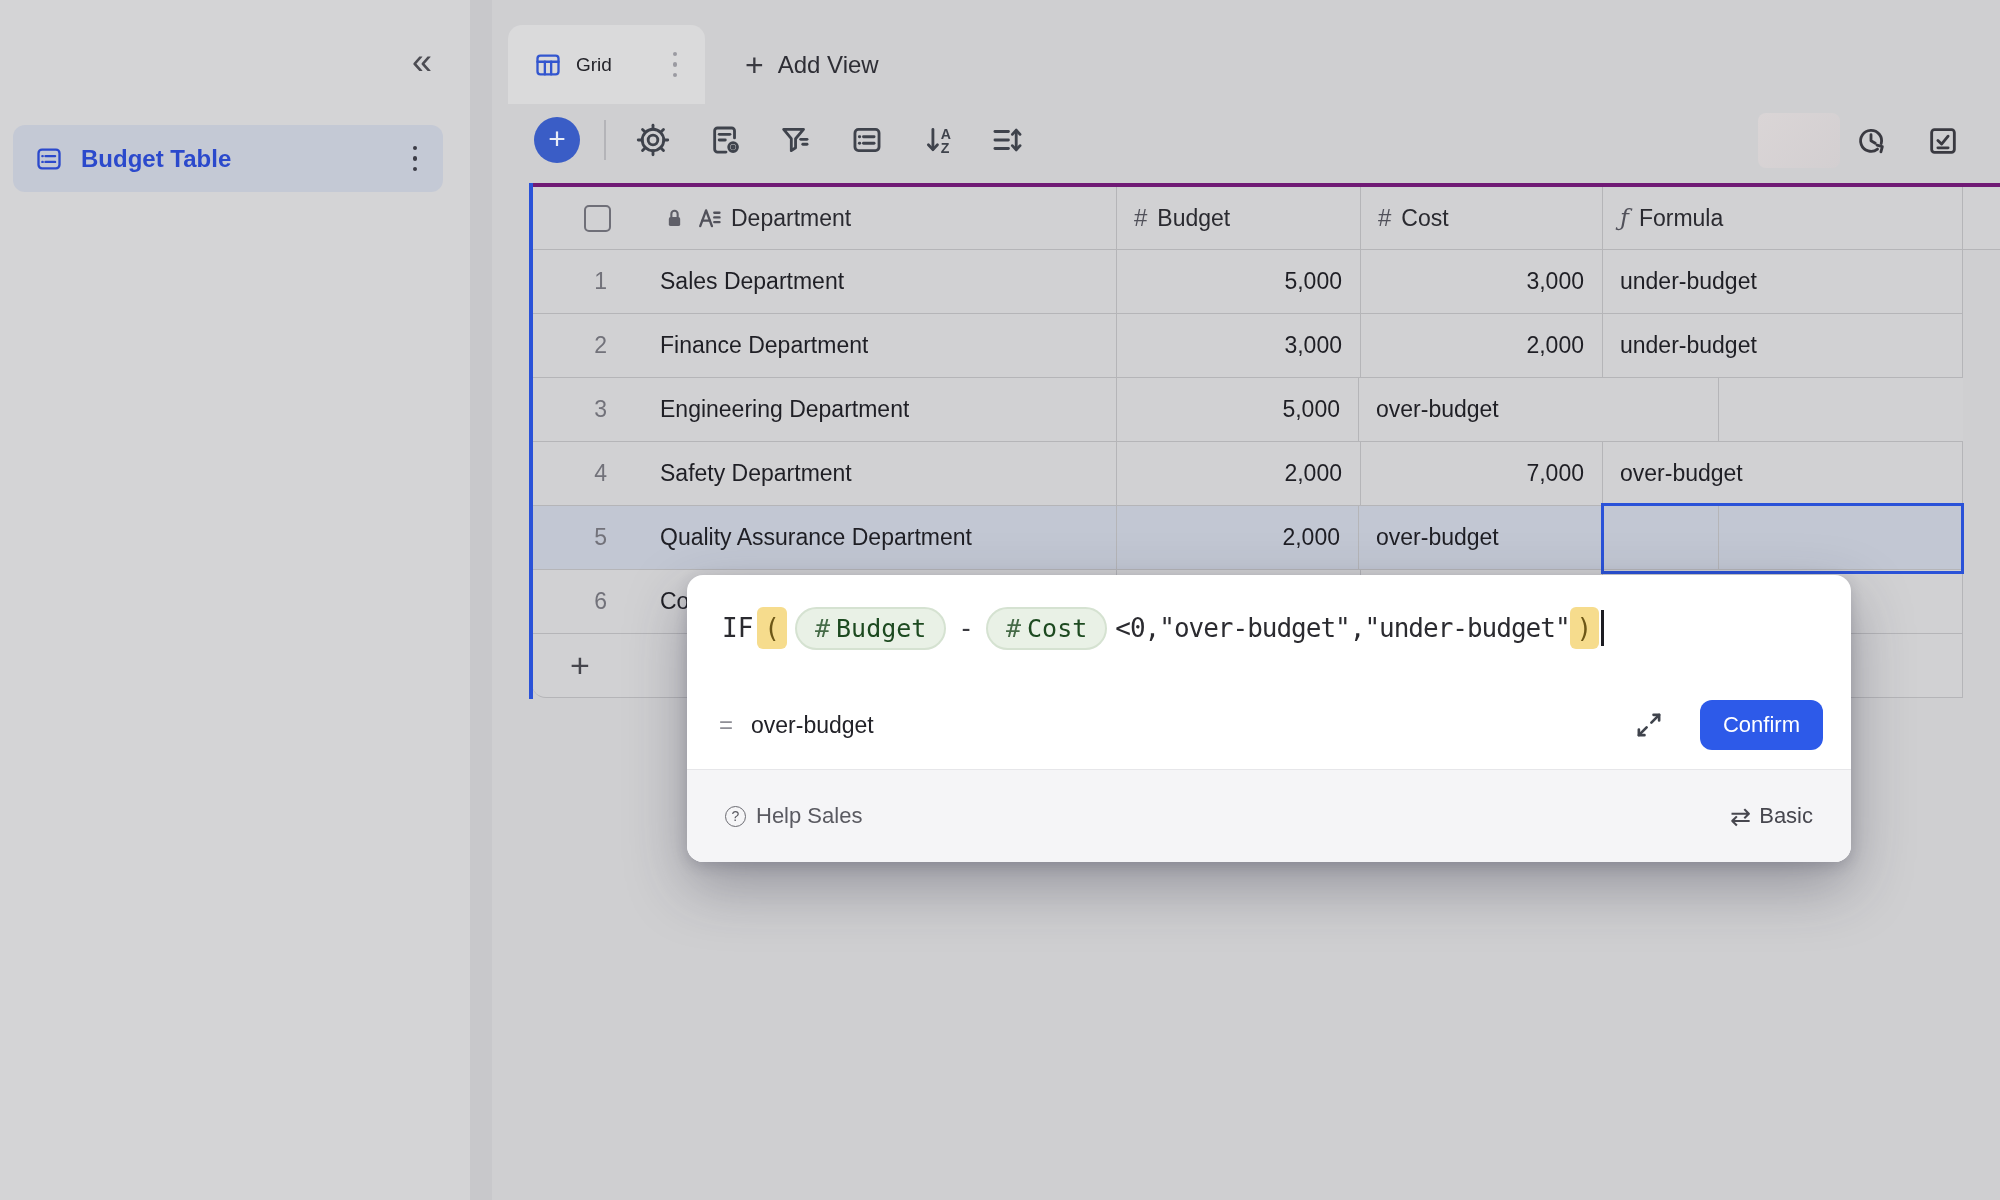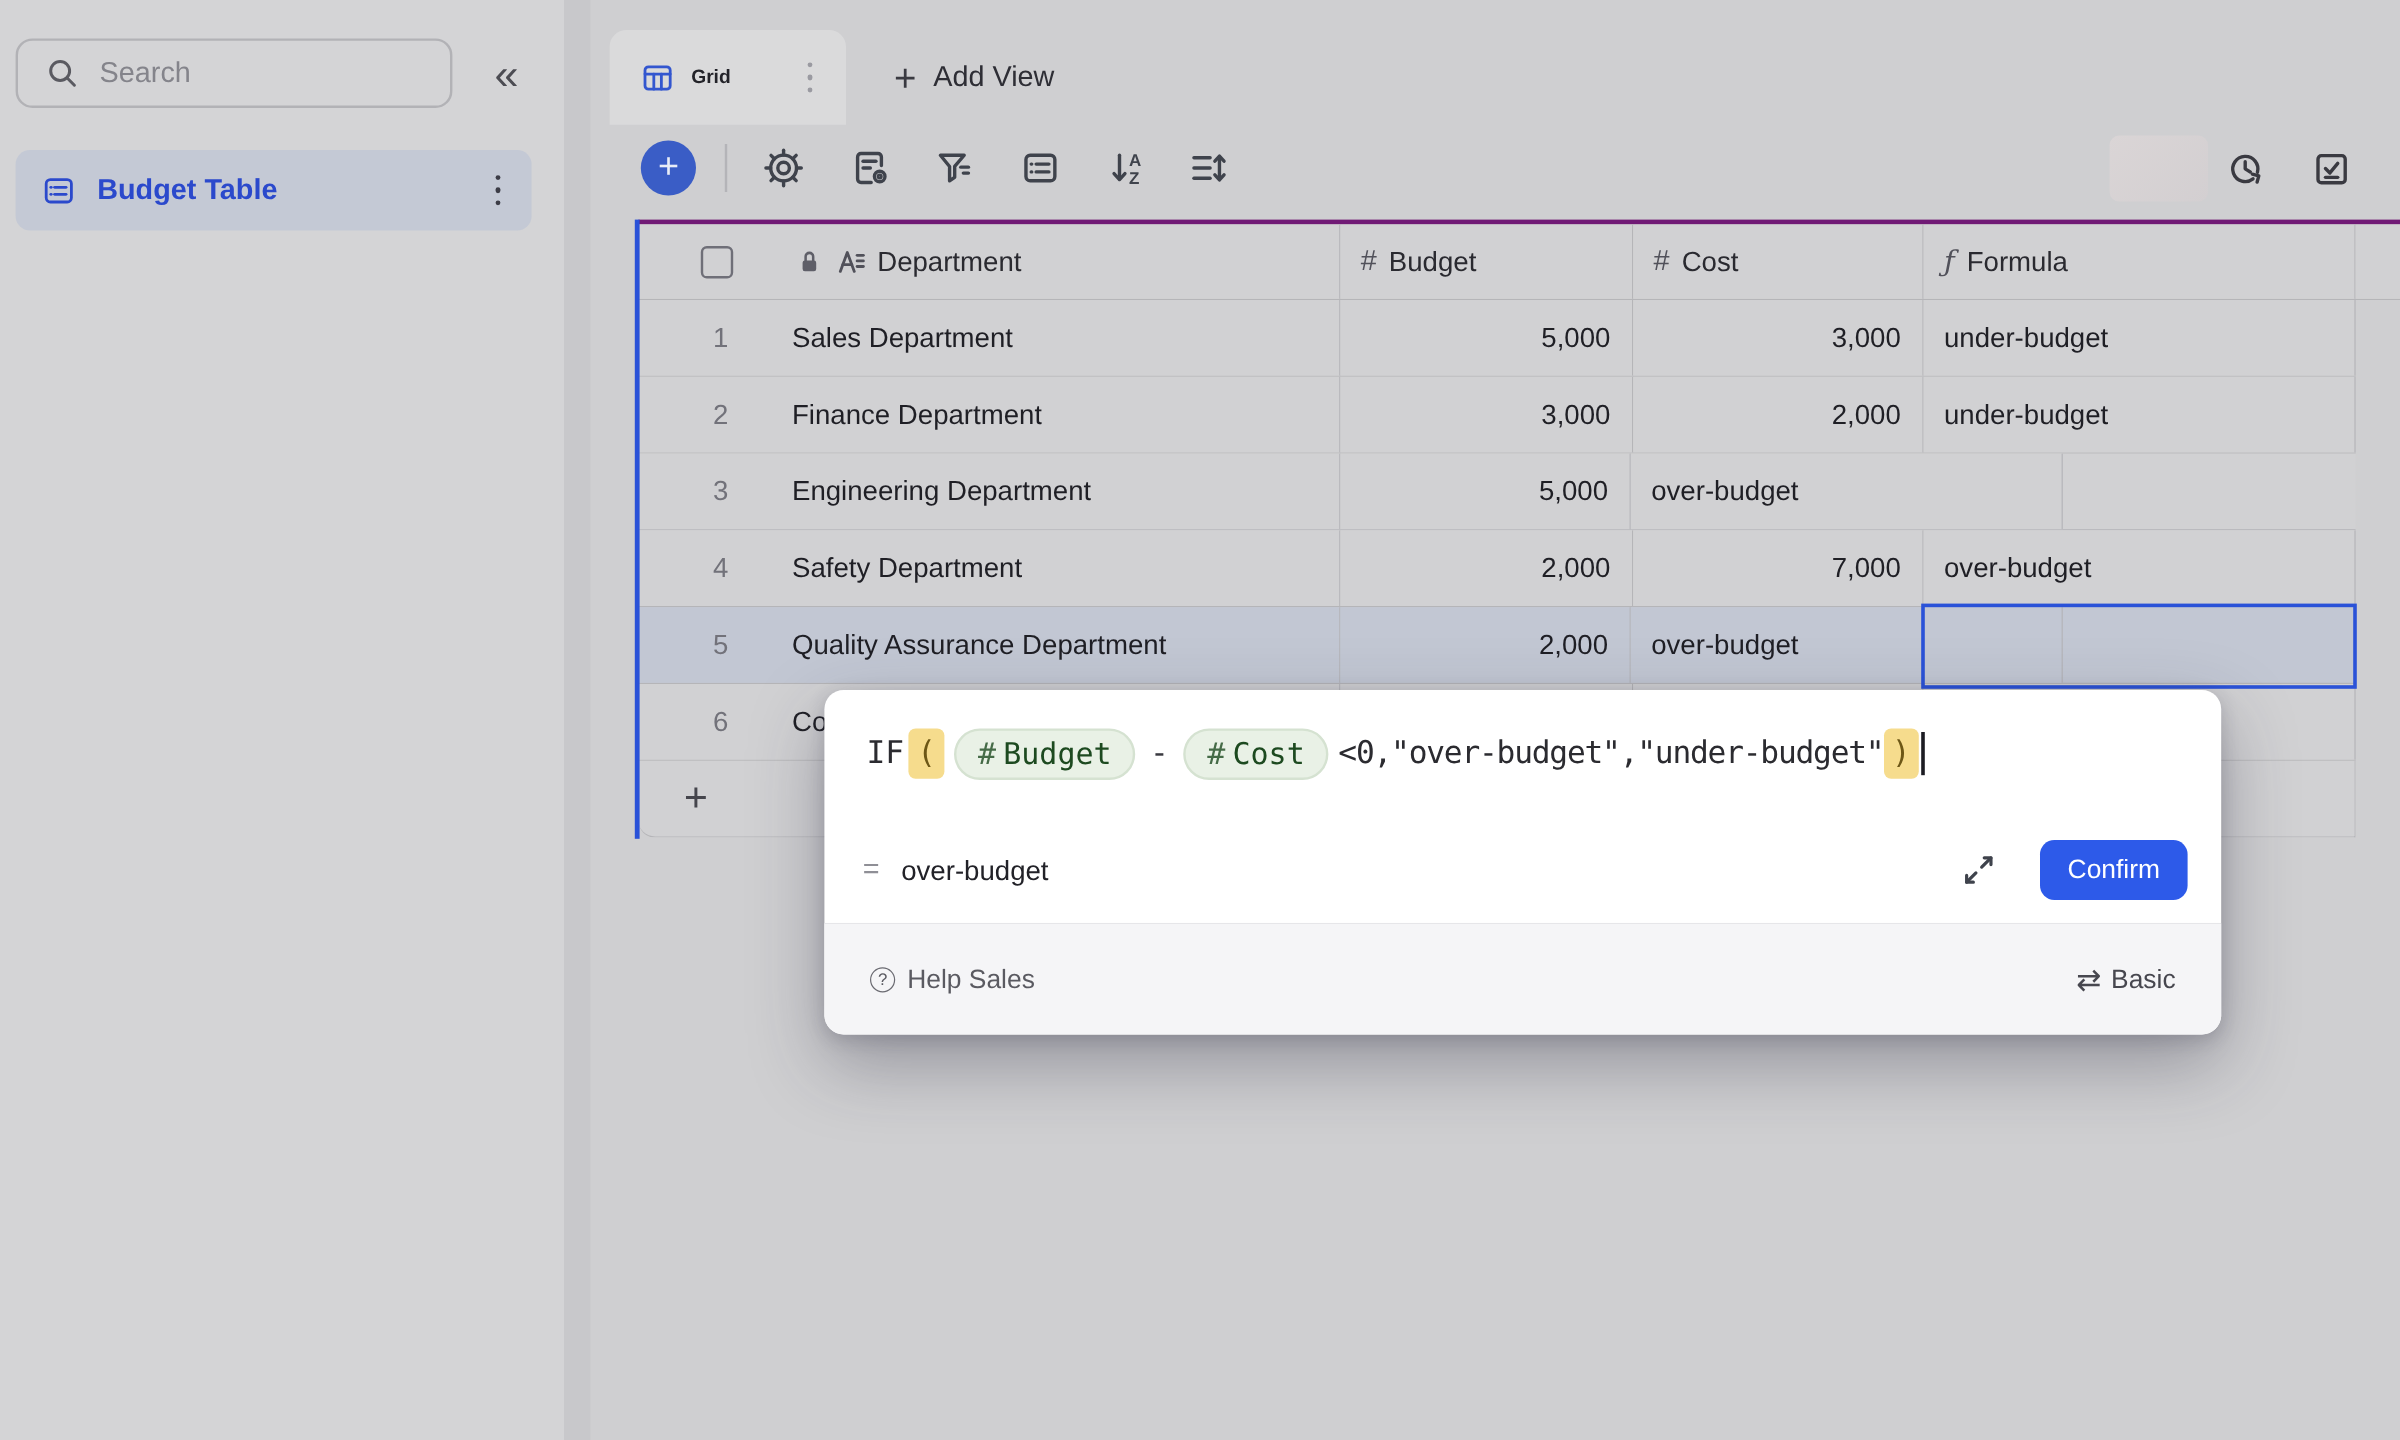--- a/index.html
+++ b/index.html
@@ -17,21 +17,21 @@
   .side-item{position:absolute;left:13px;top:125px;width:430px;height:67px;background:#c4c9d5;border-radius:12px;
     display:flex;align-items:center;box-sizing:border-box;padding:0 16px 0 22px;gap:18px;}
   .side-item .label{font-size:24px;font-weight:600;color:#2b49cc;flex:1;}
   .kebab{display:flex;flex-direction:column;align-items:center;justify-content:center;width:24px;height:36px;}
   .kebab i{display:block;width:4.5px;height:4.5px;border-radius:50%;background:currentColor;margin:3px 0;}
   .side-item .kebab{color:#3c3c46;}
 
   
   .tab{position:absolute;left:508px;top:25px;width:197px;height:79px;background:#dadadb;border-radius:14px 14px 0 0;
     display:flex;align-items:center;box-sizing:border-box;padding:0 18px 0 26px;gap:14px;}
-  .tab .label{font-size:16px;font-weight:700;color:#232329;flex:1;}
+  .tab .label{font-size:19px;font-weight:400;color:#232329;flex:1;}
   .tab .kebab{color:#9a9aa1;}
   .add-view{position:absolute;left:745px;top:25px;height:79px;display:flex;align-items:center;gap:14px;}
   .add-view .plus{font-size:32px;font-weight:400;color:#3a3a41;line-height:1;}
   .add-view .label{font-size:24px;color:#2e2e35;}
 
   
   .add-record{position:absolute;left:534px;top:117px;width:46px;height:46px;border-radius:50%;background:#3a5dc6;
     color:#e9edf7;display:flex;align-items:center;justify-content:center;font-size:30px;line-height:1;padding-bottom:2px;box-sizing:border-box;}
   .tb-divider{position:absolute;left:604px;top:120px;width:2px;height:40px;background:#b4b4b8;}
   .tb-btn{position:absolute;top:122px;width:36px;height:36px;color:#3f434c;display:flex;align-items:center;justify-content:center;}
@@ -92,29 +92,20 @@
   .mode .swap{font-family:"DejaVu Sans",sans-serif;font-size:25px;line-height:1;}
 
   svg{display:block;}
 </style>
 </head>
 <body>
 
 <div class="screen">
 
   <aside class="sidebar">
-    <div class="search-box">
-      <span>
-        <svg width="30" height="30" viewBox="0 0 24 24" fill="none" stroke="#5a5a61" stroke-width="2" stroke-linecap="round">
-          <circle cx="10.5" cy="10.5" r="6.3"></circle>
-            <line x1="15.2" y1="15.2" x2="20" y2="20"></line>
-        </svg>
-      </span>
-      <span class="search-ph">Search</span>
-    </div>
     <div class="collapse-btn">«</div>
 
     <div class="side-item">
       <span>
         <svg width="28" height="28" viewBox="0 0 24 24" fill="none" stroke="#2b49cc" stroke-width="2" stroke-linecap="round">
           <rect x="3" y="4" width="18" height="16" rx="3"></rect>
           <line x1="9" y1="9.5" x2="17.2" y2="9.5"></line>
             <line x1="9" y1="14.5" x2="17.2" y2="14.5"></line>
           <line x1="6.3" y1="9.5" x2="6.6" y2="9.5"></line>
             <line x1="6.3" y1="14.5" x2="6.6" y2="14.5"></line>

